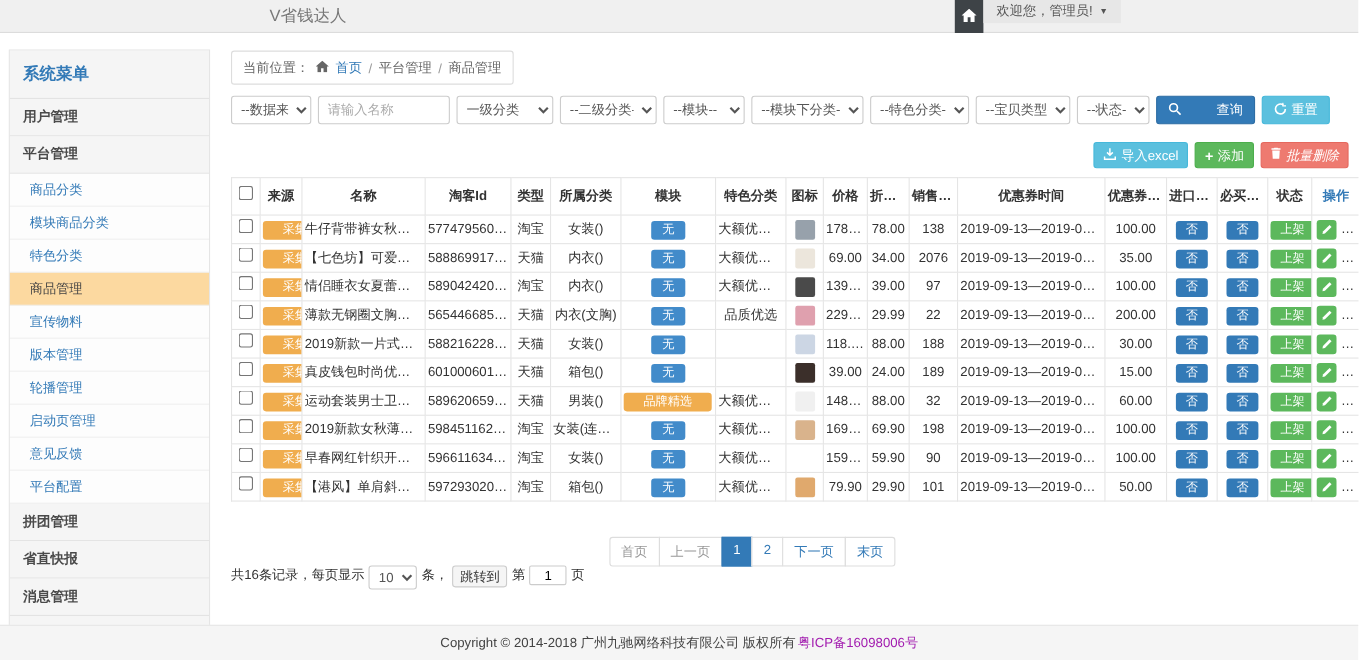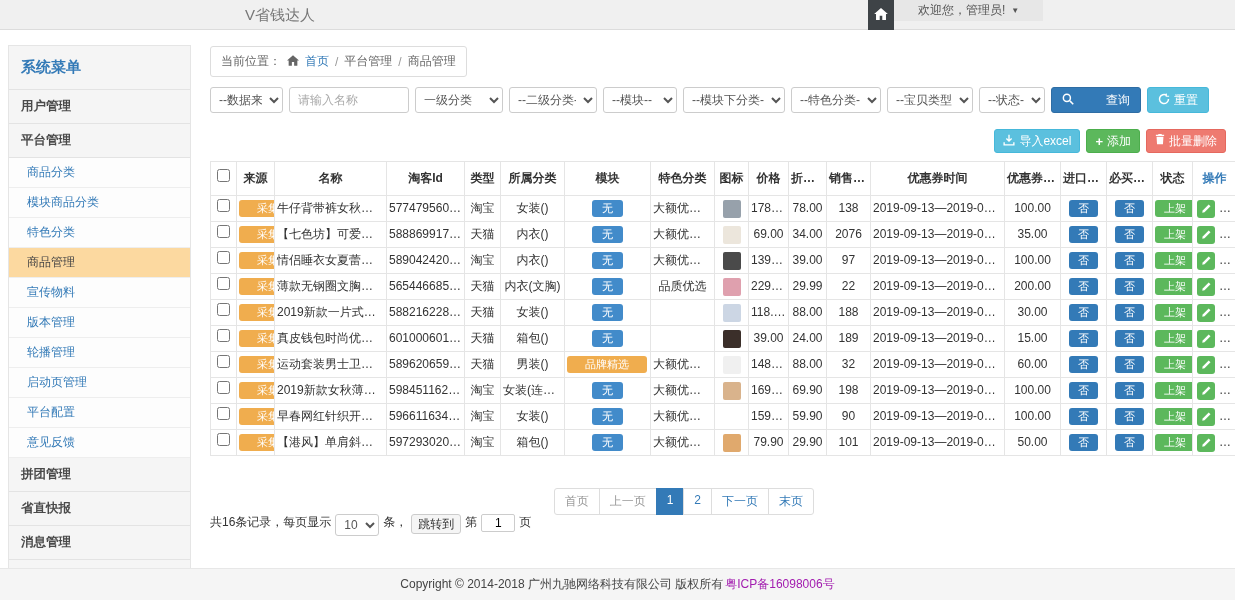--- a/index.html
+++ b/index.html
@@ -7,21 +7,21 @@
   body {
     position: relative; overflow: hidden; background: #fff;
     font-family: "Liberation Sans", "DejaVu Sans", sans-serif;
     font-size: 12px; color: #333;
   }
   
   .topbar { height:30px; background:#f0f0f0; border-bottom:1px solid #dcdcdc; position:relative; }
   .topbar-title { position:absolute; left:245px; top:0; line-height:30px; font-size:15px; color:#777; }
   .topbar-right { position:absolute; left:868px; top:0; height:30px; display:flex; }
   .home-btn { width:26px; height:30px; background:#3e4347; display:flex; align-items:center; justify-content:center; cursor:pointer; }
-  .user-menu { height:21px; background:#e7e7e7; display:flex; align-items:center; padding:0 24px; gap:6px; color:#555; cursor:pointer; }
+  .user-menu { height:21px; background:#e7e7e7; display:flex; align-items:center; padding:0 12px; gap:6px; color:#555; cursor:pointer; }
   .caret { font-size:8px; color:#555; }
   
   .sidebar { position:absolute; left:8px; top:45px; width:183px; background:#fbfbfb; border:1px solid #e5e5e5; z-index:1; }
   .sidebar-heading { padding:12px; color:#337ab7; font-size:15px; font-weight:bold; background:#f5f5f5; border-bottom:1px solid #e3e3e3; }
   .menu-item { cursor:pointer; }
   .menu-group { padding:8px 12px; font-weight:bold; color:#4a4a4a; font-size:12.5px; background:#f5f5f5; border-bottom:1px solid #e3e3e3; }
   .menu-sub { padding:6px 18px; color:#337ab7; font-size:12px; background:#fdfdfd; border-bottom:1px solid #eee; }
   .menu-sub.active { background:#fcd9a0; color:#444; }
   
   .main { position:absolute; left:210px; top:46px; width:1016px; }
@@ -32,21 +32,21 @@
   .filters { display:flex; align-items:center; gap:6px; margin-top:10px; }
   .ctrl { height:26px; border:1px solid #ccc; border-radius:3px; font-size:12px; color:#555; background:#fff; padding:0 4px; font-family:inherit; }
   .w-source{width:73px} .w-l1{width:88px} .w-l2{width:88px} .w-mod{width:74px}
   .w-modsub{width:102px} .w-feat{width:90px} .w-type{width:86px} .w-status{width:66px}
   .input-name { width:120px; padding:0 8px; color:#333; }
   .input-name::placeholder { color:#aaa; }
   .btn { height:26px; border-radius:3px; color:#fff; font-size:12px; display:inline-flex; align-items:center; gap:4px; padding:0 10px; border:1px solid transparent; cursor:pointer; font-family:inherit; white-space:nowrap; }
   .btn-primary { background:#337ab7; border-color:#2e6da4;gap:32px; }
   .btn-info { background:#5bc0de; border-color:#46b8da; }
   .btn-success { background:#5cb85c; border-color:#4cae4c; }
-  .btn-danger-soft { background:#ee7a70; border-color:#e5685e; }
+  .btn-danger-soft { background:#ee7a70; border-color:#e5685e;font-style:italic; }
   .btn-sm { height:24px; padding:0 8px; }
   .plus-glyph { font-weight:bold; font-size:13px; line-height:1; }
   
   .toolbar { display:flex; justify-content:flex-end; gap:6px; margin:16px 0 8px; }
   
   .grid { width:100%; border-collapse:collapse; table-layout:fixed; }
   .grid th, .grid td { border:1px solid #e5e5e5; text-align:center; font-size:12px; color:#333; padding:3px 2px; overflow:hidden; white-space:nowrap; text-overflow:ellipsis; line-height:19px; }
   .grid th { font-weight:bold; padding:7px 2px; background:#fff; }
   th.op-col { color:#337ab7; }
   .name-cell { text-align:left; padding-left:6px; }
@@ -103,22 +103,22 @@
       <div class="menu-item menu-group">用户管理</div>
       <div class="menu-item menu-group">平台管理</div>
       <div class="menu-item menu-sub">商品分类</div>
       <div class="menu-item menu-sub">模块商品分类</div>
       <div class="menu-item menu-sub">特色分类</div>
       <div class="menu-item menu-sub active">商品管理</div>
       <div class="menu-item menu-sub">宣传物料</div>
       <div class="menu-item menu-sub">版本管理</div>
       <div class="menu-item menu-sub">轮播管理</div>
       <div class="menu-item menu-sub">启动页管理</div>
+      <div class="menu-item menu-sub">意见反馈</div>
       <div class="menu-item menu-sub">平台配置</div>
-      <div class="menu-item menu-sub">意见反馈</div>
       <div class="menu-item menu-group">拼团管理</div>
       <div class="menu-item menu-group">省直快报</div>
       <div class="menu-item menu-group">消息管理</div>
       <div class="menu-item menu-group">订单管理</div>
       <div class="menu-item menu-group">兑换管理</div>
     </div>
 </div>
 
 <div class="main">
 

